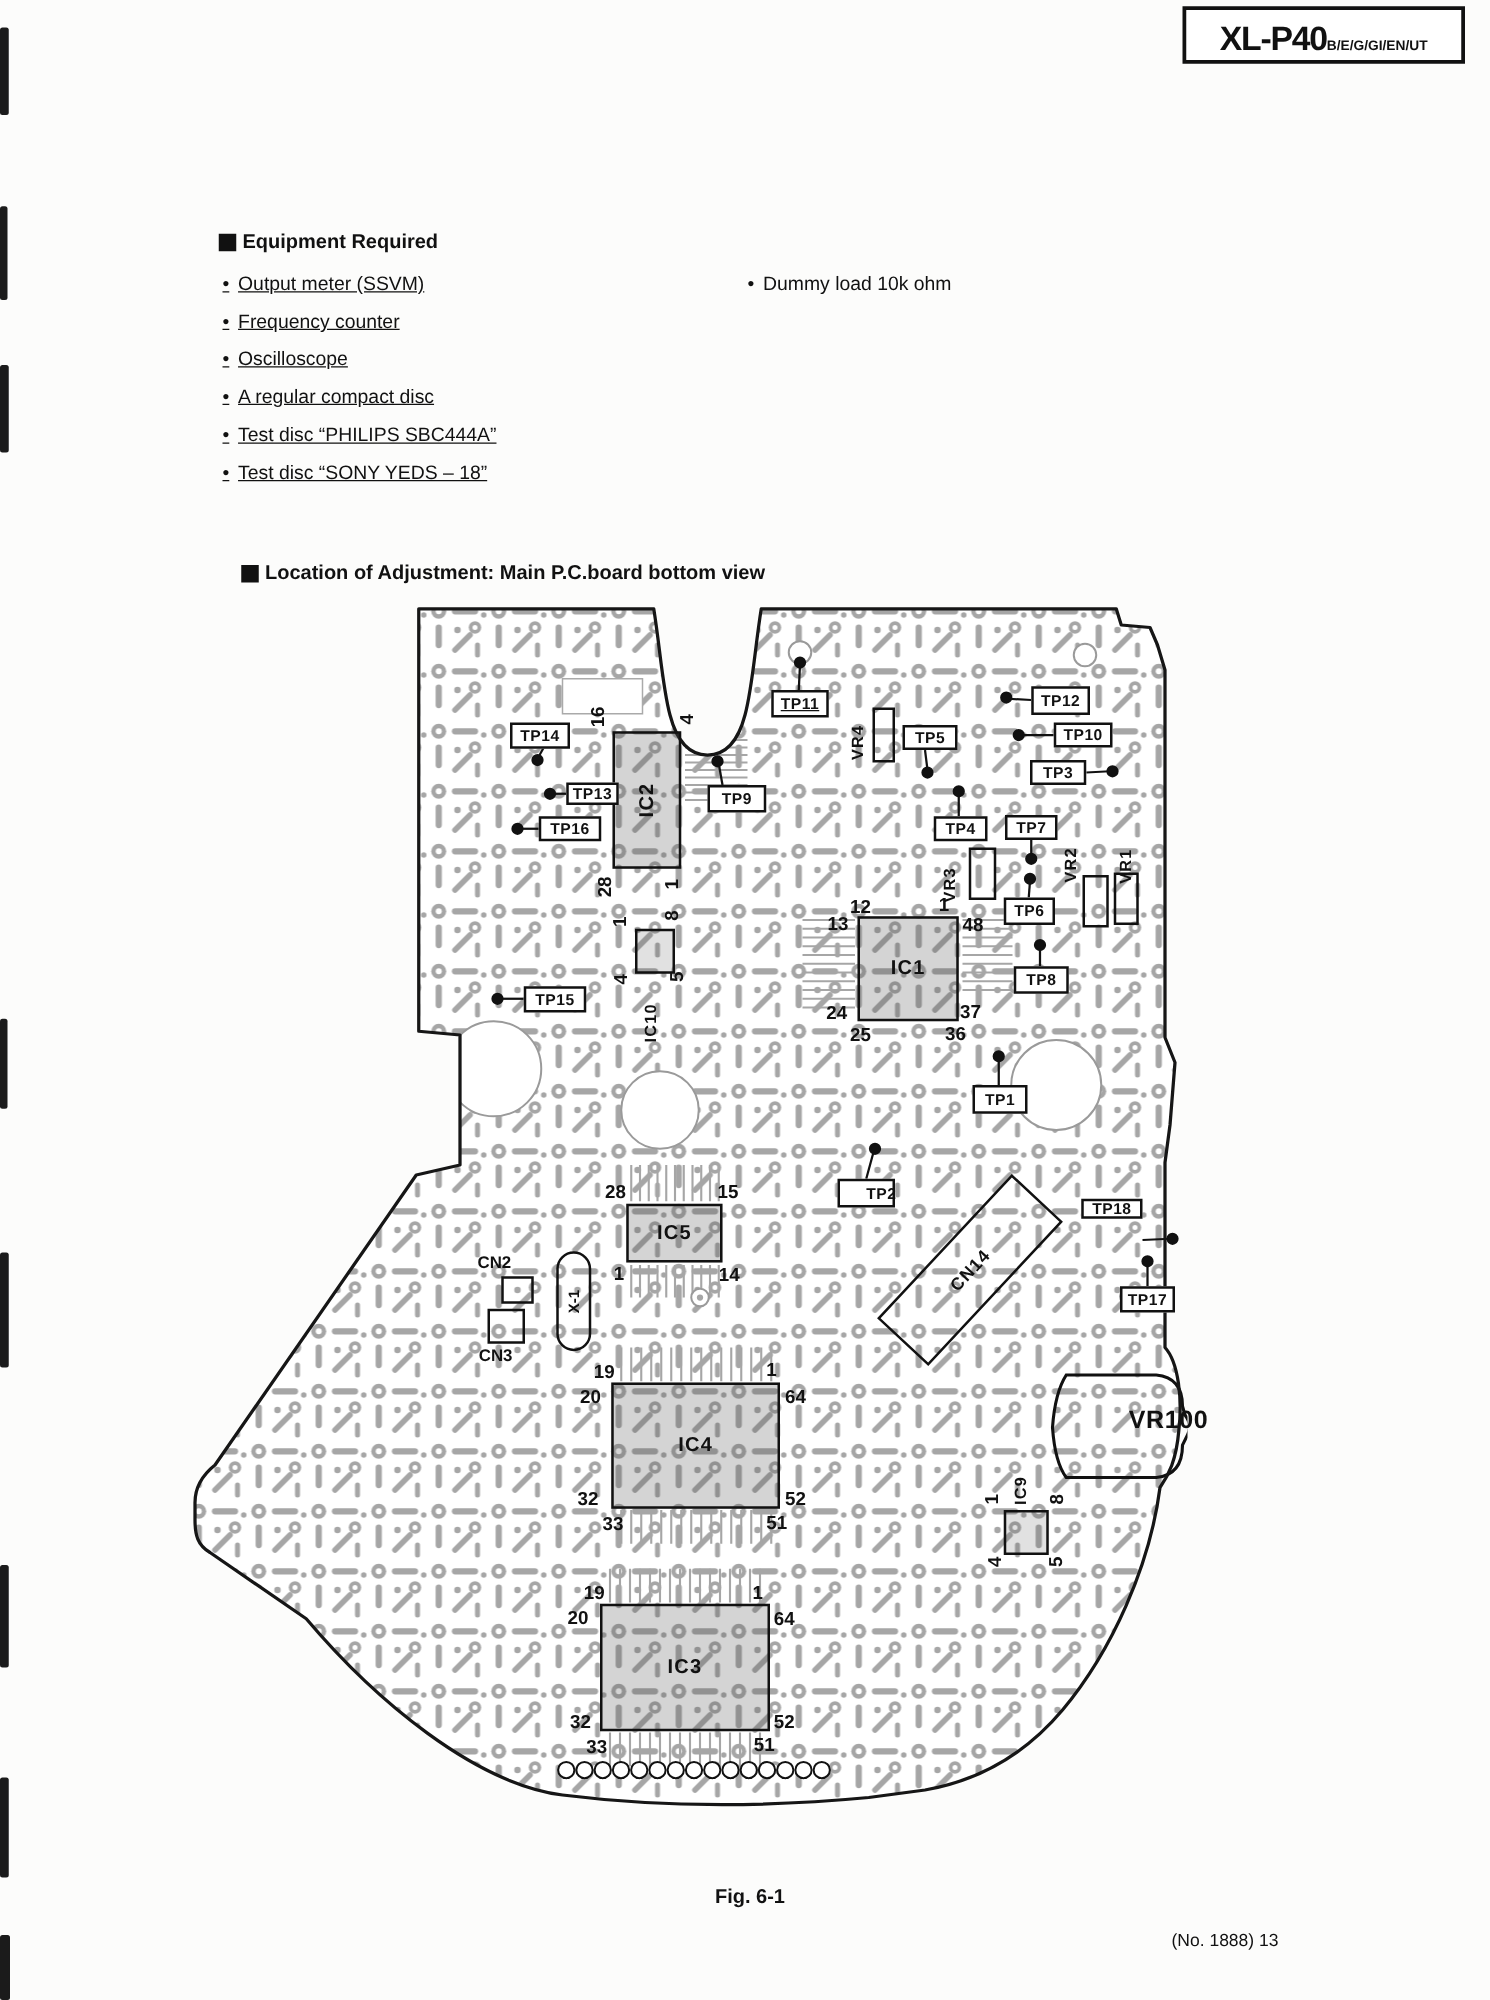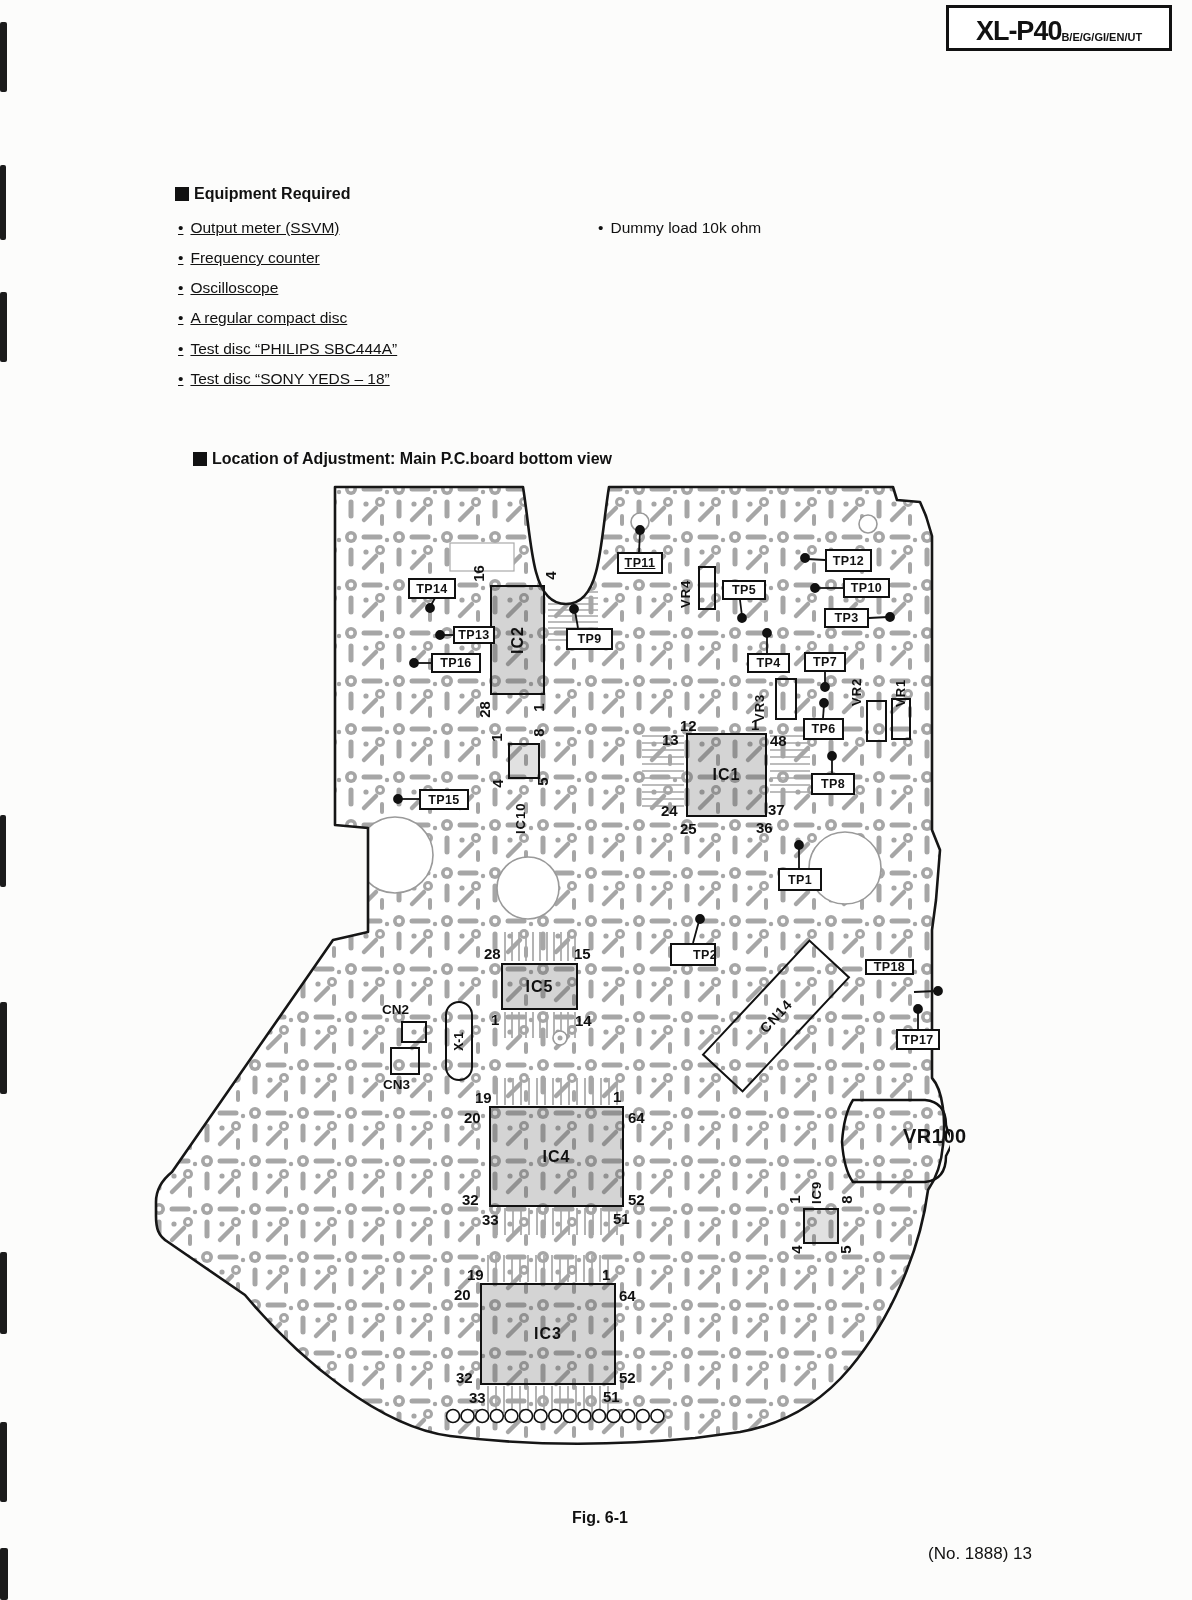--- a/index.html
+++ b/index.html
@@ -15,21 +15,21 @@
   .model-main{font-size:27px;font-weight:bold;letter-spacing:-1px;line-height:1;}
   .model-suffix{font-size:11px;font-weight:bold;padding-bottom:2px;letter-spacing:0px;}
 
   .h1{position:absolute;left:100px;top:110px;font-size:30px;font-weight:bold;}
   .subhead{position:absolute;font-size:16px;font-weight:bold;display:flex;align-items:center;}
   .sq{display:inline-block;width:14px;height:14px;background:#111;margin-right:5px;flex:0 0 auto;}
   .eq-item{position:absolute;left:178px;font-size:15.5px;text-decoration:underline;}
   .eq-item .b{margin-right:7px;}
   .eq-right{position:absolute;left:598px;top:219px;font-size:15.5px;}
   .caption{position:absolute;left:460px;top:1485px;width:280px;text-align:center;font-size:16px;font-weight:bold;margin-top:24px;}
-  .pagenum{position:absolute;left:860px;top:1544px;width:240px;text-align:center;font-size:17px;}
+  .pagenum{position:absolute;left:860px;top:1544px;width:240px;text-align:center;font-size:14px;}
 
   
   .diagram{position:absolute;left:150px;top:480px;width:800px;height:990px;}
   .diagram svg{position:absolute;left:0;top:0;}
   .tp{position:absolute;box-sizing:border-box;background:#fff;border:2px solid #111;
       font-size:12.5px;font-weight:bold;letter-spacing:.4px;
       display:flex;align-items:center;justify-content:center;z-index:3;}
   .icbox{position:absolute;box-sizing:border-box;border:2.5px solid #111;background:rgba(90,90,90,.26);
          display:flex;align-items:center;justify-content:center;z-index:2;}
   .iclabel{font-size:16px;font-weight:bold;letter-spacing:1px;}

